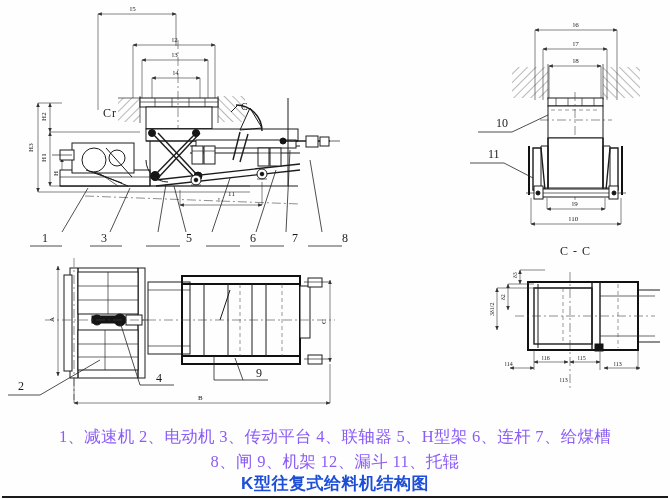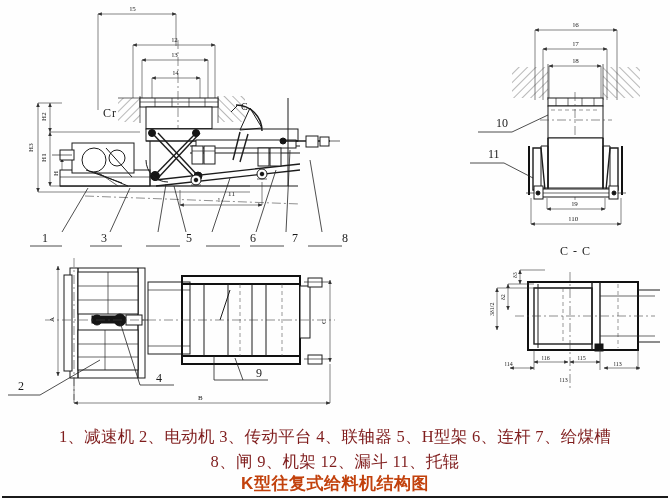--- a/index.html
+++ b/index.html
@@ -24,28 +24,28 @@
   text.t{font-family:"Liberation Serif", serif;fill:#1a1a1a;}
   .dimtxt{font-size:7px;letter-spacing:0.2px;}
   .dimtxt-sm{font-size:6px;}
   .calltxt{font-size:12px;}
   .viewtxt{font-size:12px;letter-spacing:1px;}
   .marktxt{font-size:10px;}
 
   .legend{
     position:absolute;left:0;right:0;top:424px;
     text-align:center;font-size:16.5px;line-height:25px;
-    font-family:"Liberation Serif", serif;color:#7f1d1d;
+    font-family:"Liberation Serif", serif;color:#8b5cf6;
     letter-spacing:0.3px;
   }
   .legend .l2{display:block;}
   .title{
     position:absolute;left:0;right:0;top:472px;text-align:center;
     font-size:17px;font-family:"Liberation Sans", sans-serif;
-    font-weight:bold;color:#c2410c;letter-spacing:0.5px;
+    font-weight:bold;color:#1d4ed8;letter-spacing:0.5px;
   }
   .rule{position:absolute;left:2px;right:2px;top:496px;height:2px;background:#1a1a1a;}
 </style>
 </head>
 <body>
 
 <div class="sheet">
 
 <svg class="draw" viewBox="0 0 670 420">
   <defs>

